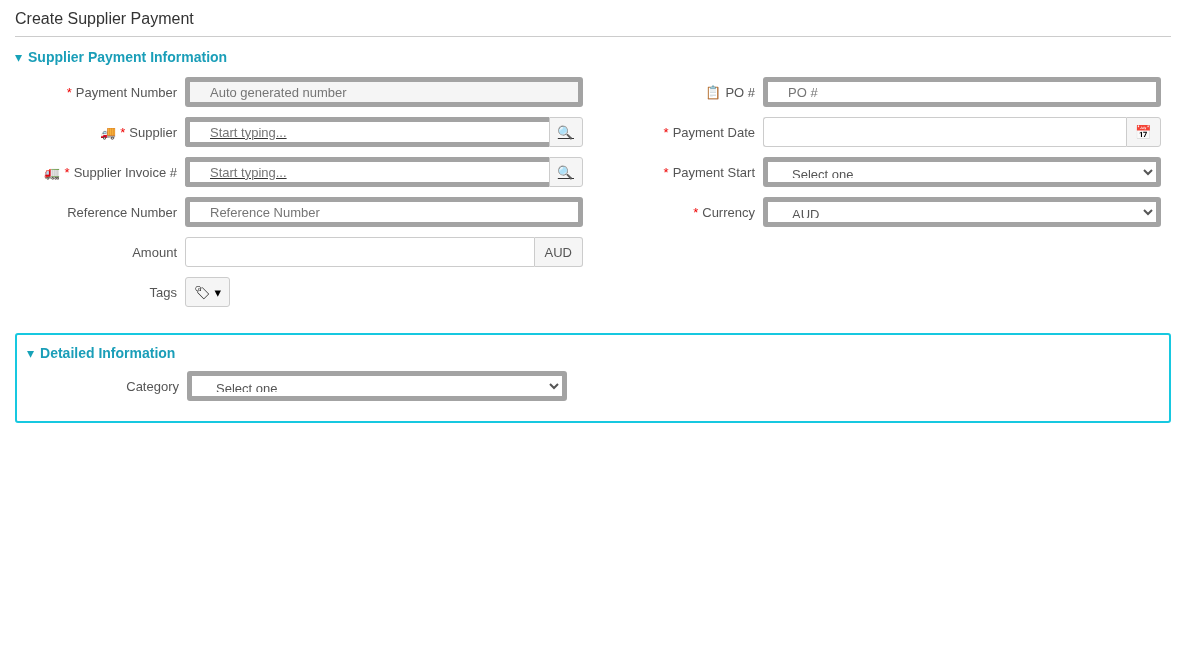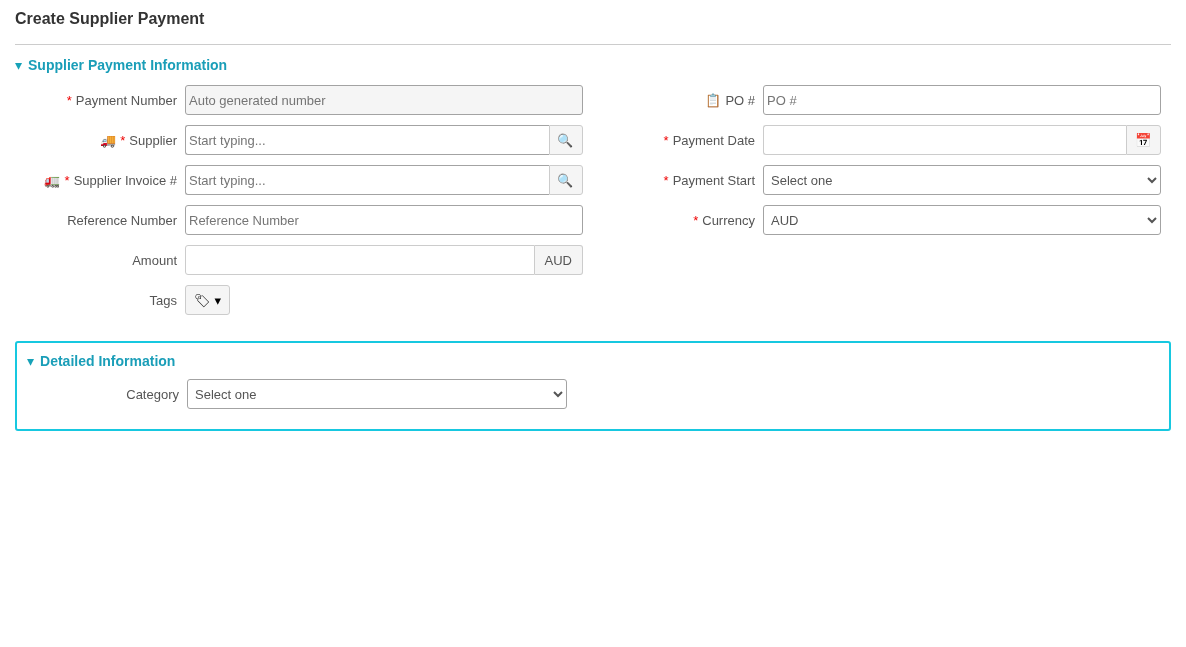--- a/index.html
+++ b/index.html
@@ -5,23 +5,23 @@
     * { box-sizing: border-box; margin: 0; padding: 0; }
     body {
       font-family: Arial, sans-serif;
       font-size: 13px;
       background: #fff;
       color: #333;
       padding: 10px 15px;
     }
     .page-title {
       font-size: 16px;
-      font-weight: bold;
+      font-weight: normal;
       color: #333;
-      padding-bottom: 16px;
+      padding-bottom: 8px;
       border-bottom: 1px solid #ccc;
       margin-bottom: 12px;
     }
     .section {
       margin-bottom: 16px;
     }
     .section-header {
       display: flex;
       align-items: center;
       gap: 6px;
@@ -62,35 +62,36 @@
       justify-content: flex-end;
       gap: 4px;
     }
     .required {
       color: #e00;
       font-size: 13px;
     }
     .form-control {
       flex: 1;
       height: 30px;
-      border: 1px solid #a3a3a3;
-      border-radius: 3px;
-      padding: 4px 3px;
+      border: 5px solid #a3a3a3;
+      border-radius: 3px;
+      padding: 4px 20px;
       font-size: 13px;
       background: #fff;
       color: #555;
       outline: none;
     }
     .form-control:disabled, .form-control.readonly {
       background: #f5f5f5;
       color: #888;
     }
     .input-group {
       display: flex;
       flex: 1;
+      text-decoration: underline;
     }
     .input-group .form-control {
       border-radius: 3px 0 0 3px;
       border-right: none;
     }
     .input-group-btn {
       height: 30px;
       padding: 0 8px;
       border: 1px solid #ccc;
       border-radius: 0 3px 3px 0;

